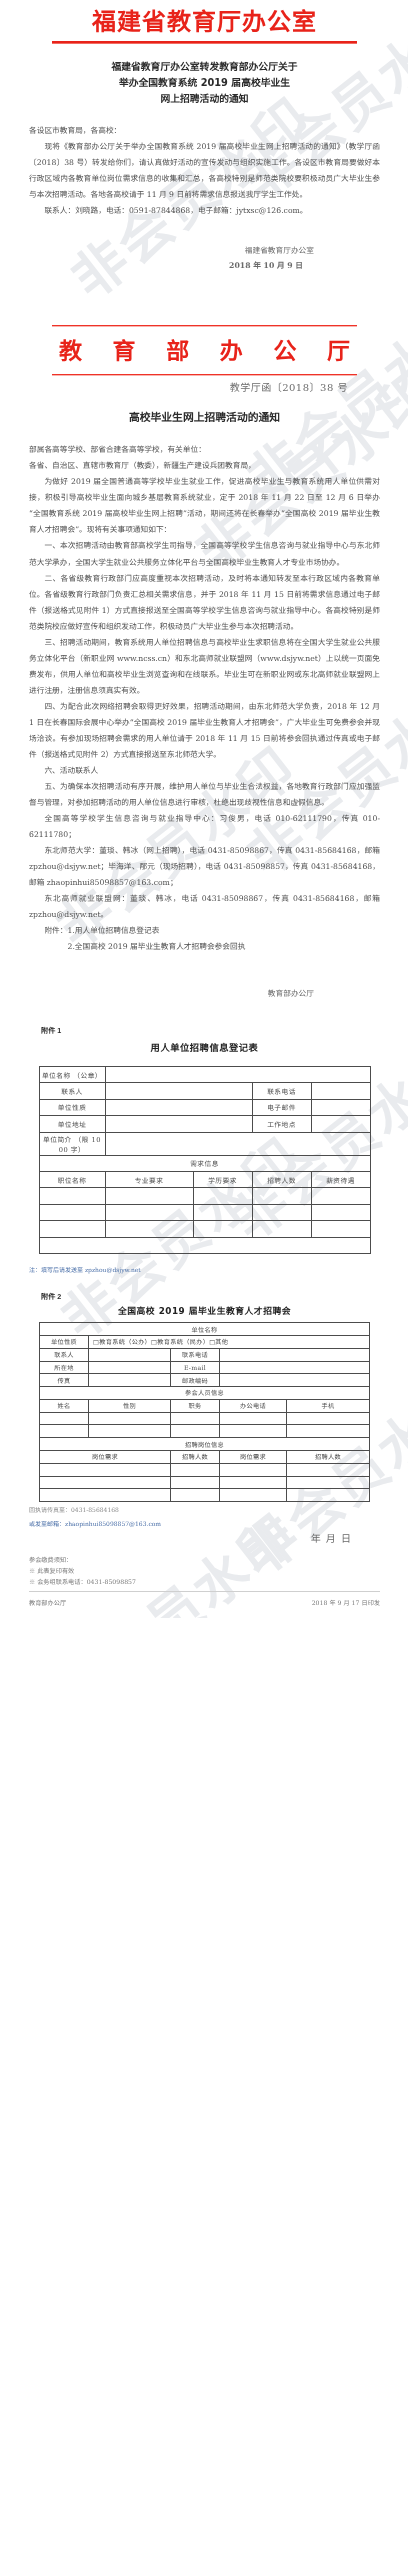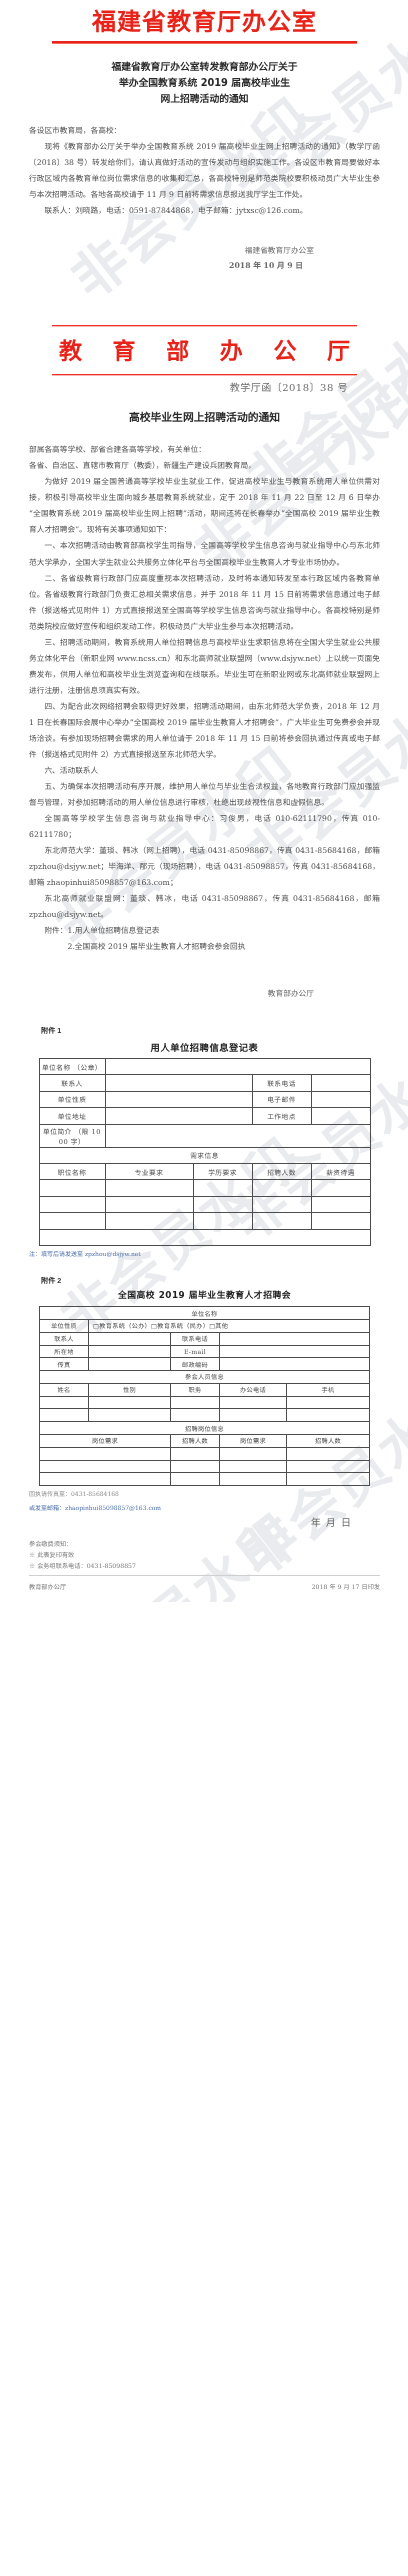--- a/index.html
+++ b/index.html
@@ -125,21 +125,21 @@
     color:#222;
     padding:4.6px 0 4.1px 0;
     letter-spacing:0.5px;
   }
   .atttitle.two { line-height:1.45; font-size:8.8px; }
 
   
   table.form {
     border-collapse:collapse;
     width:331px;
-    margin:0 auto;
+    margin:8px auto;
     table-layout:fixed;
     font-size:6.7px;
     color:#4a4a4a;
   }
   table.form td {
     border:0.5px solid #4c4c4c;
     height:13.4px;
     text-align:center;
     vertical-align:middle;
     padding:1px 1.5px;

